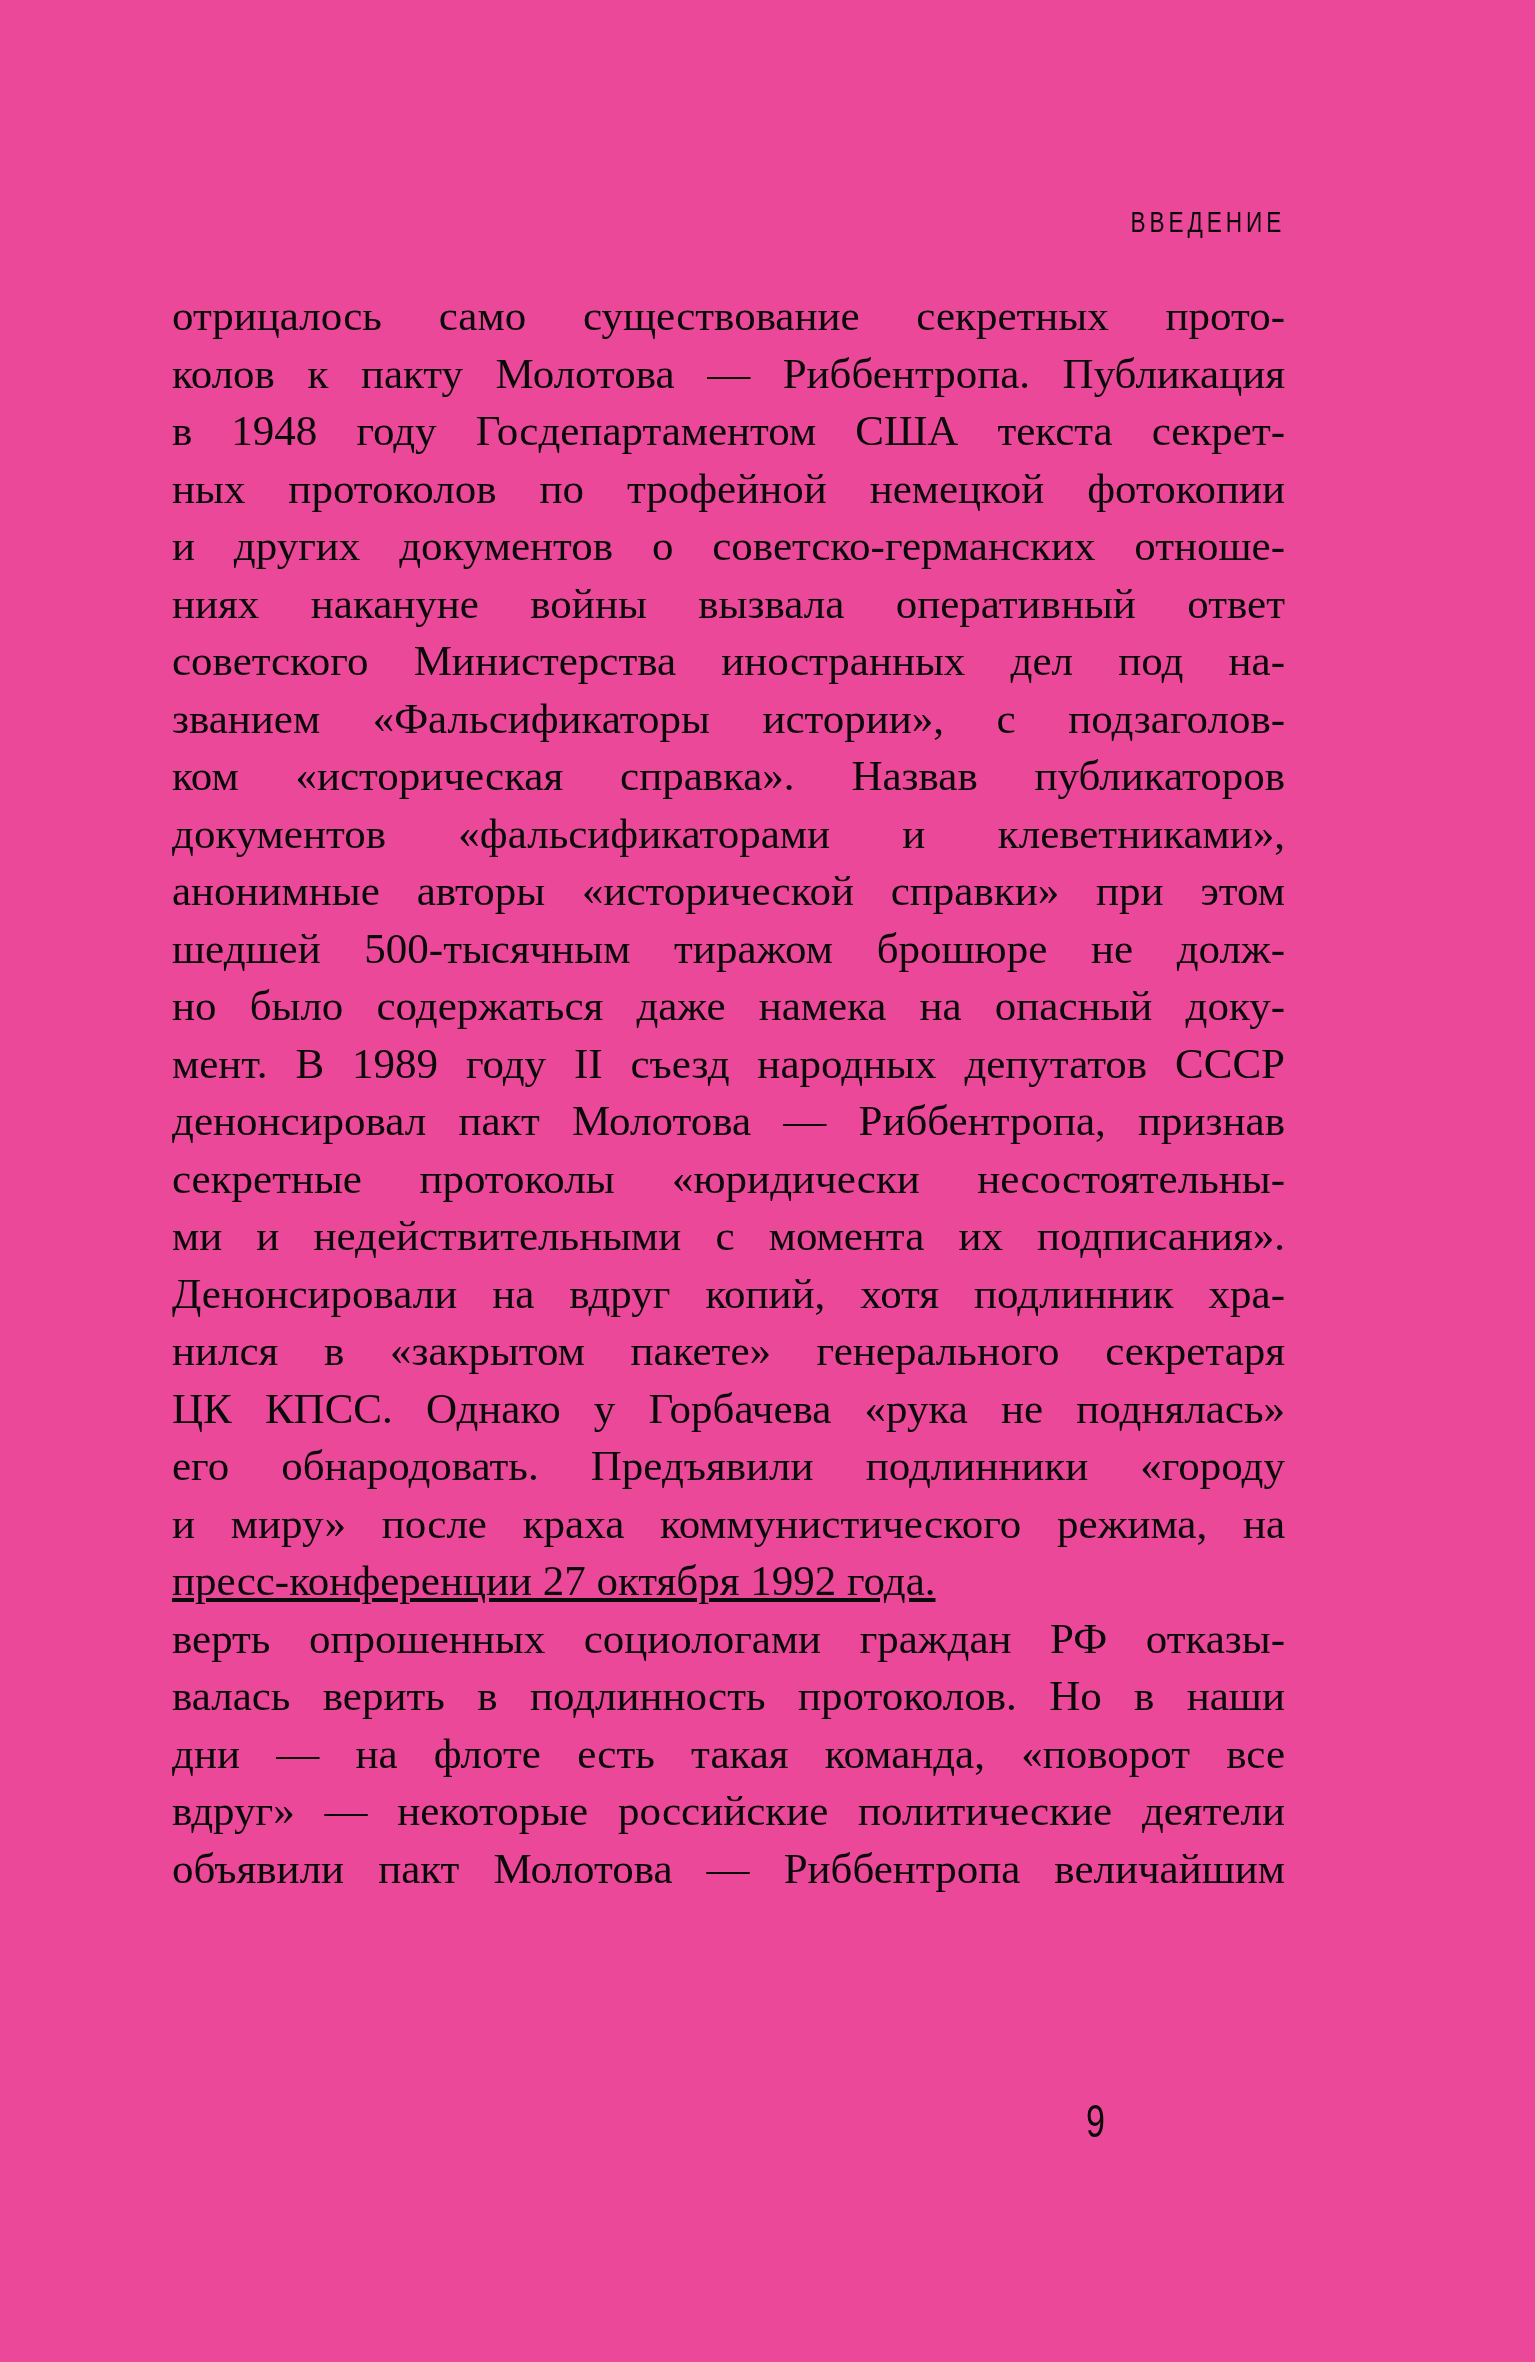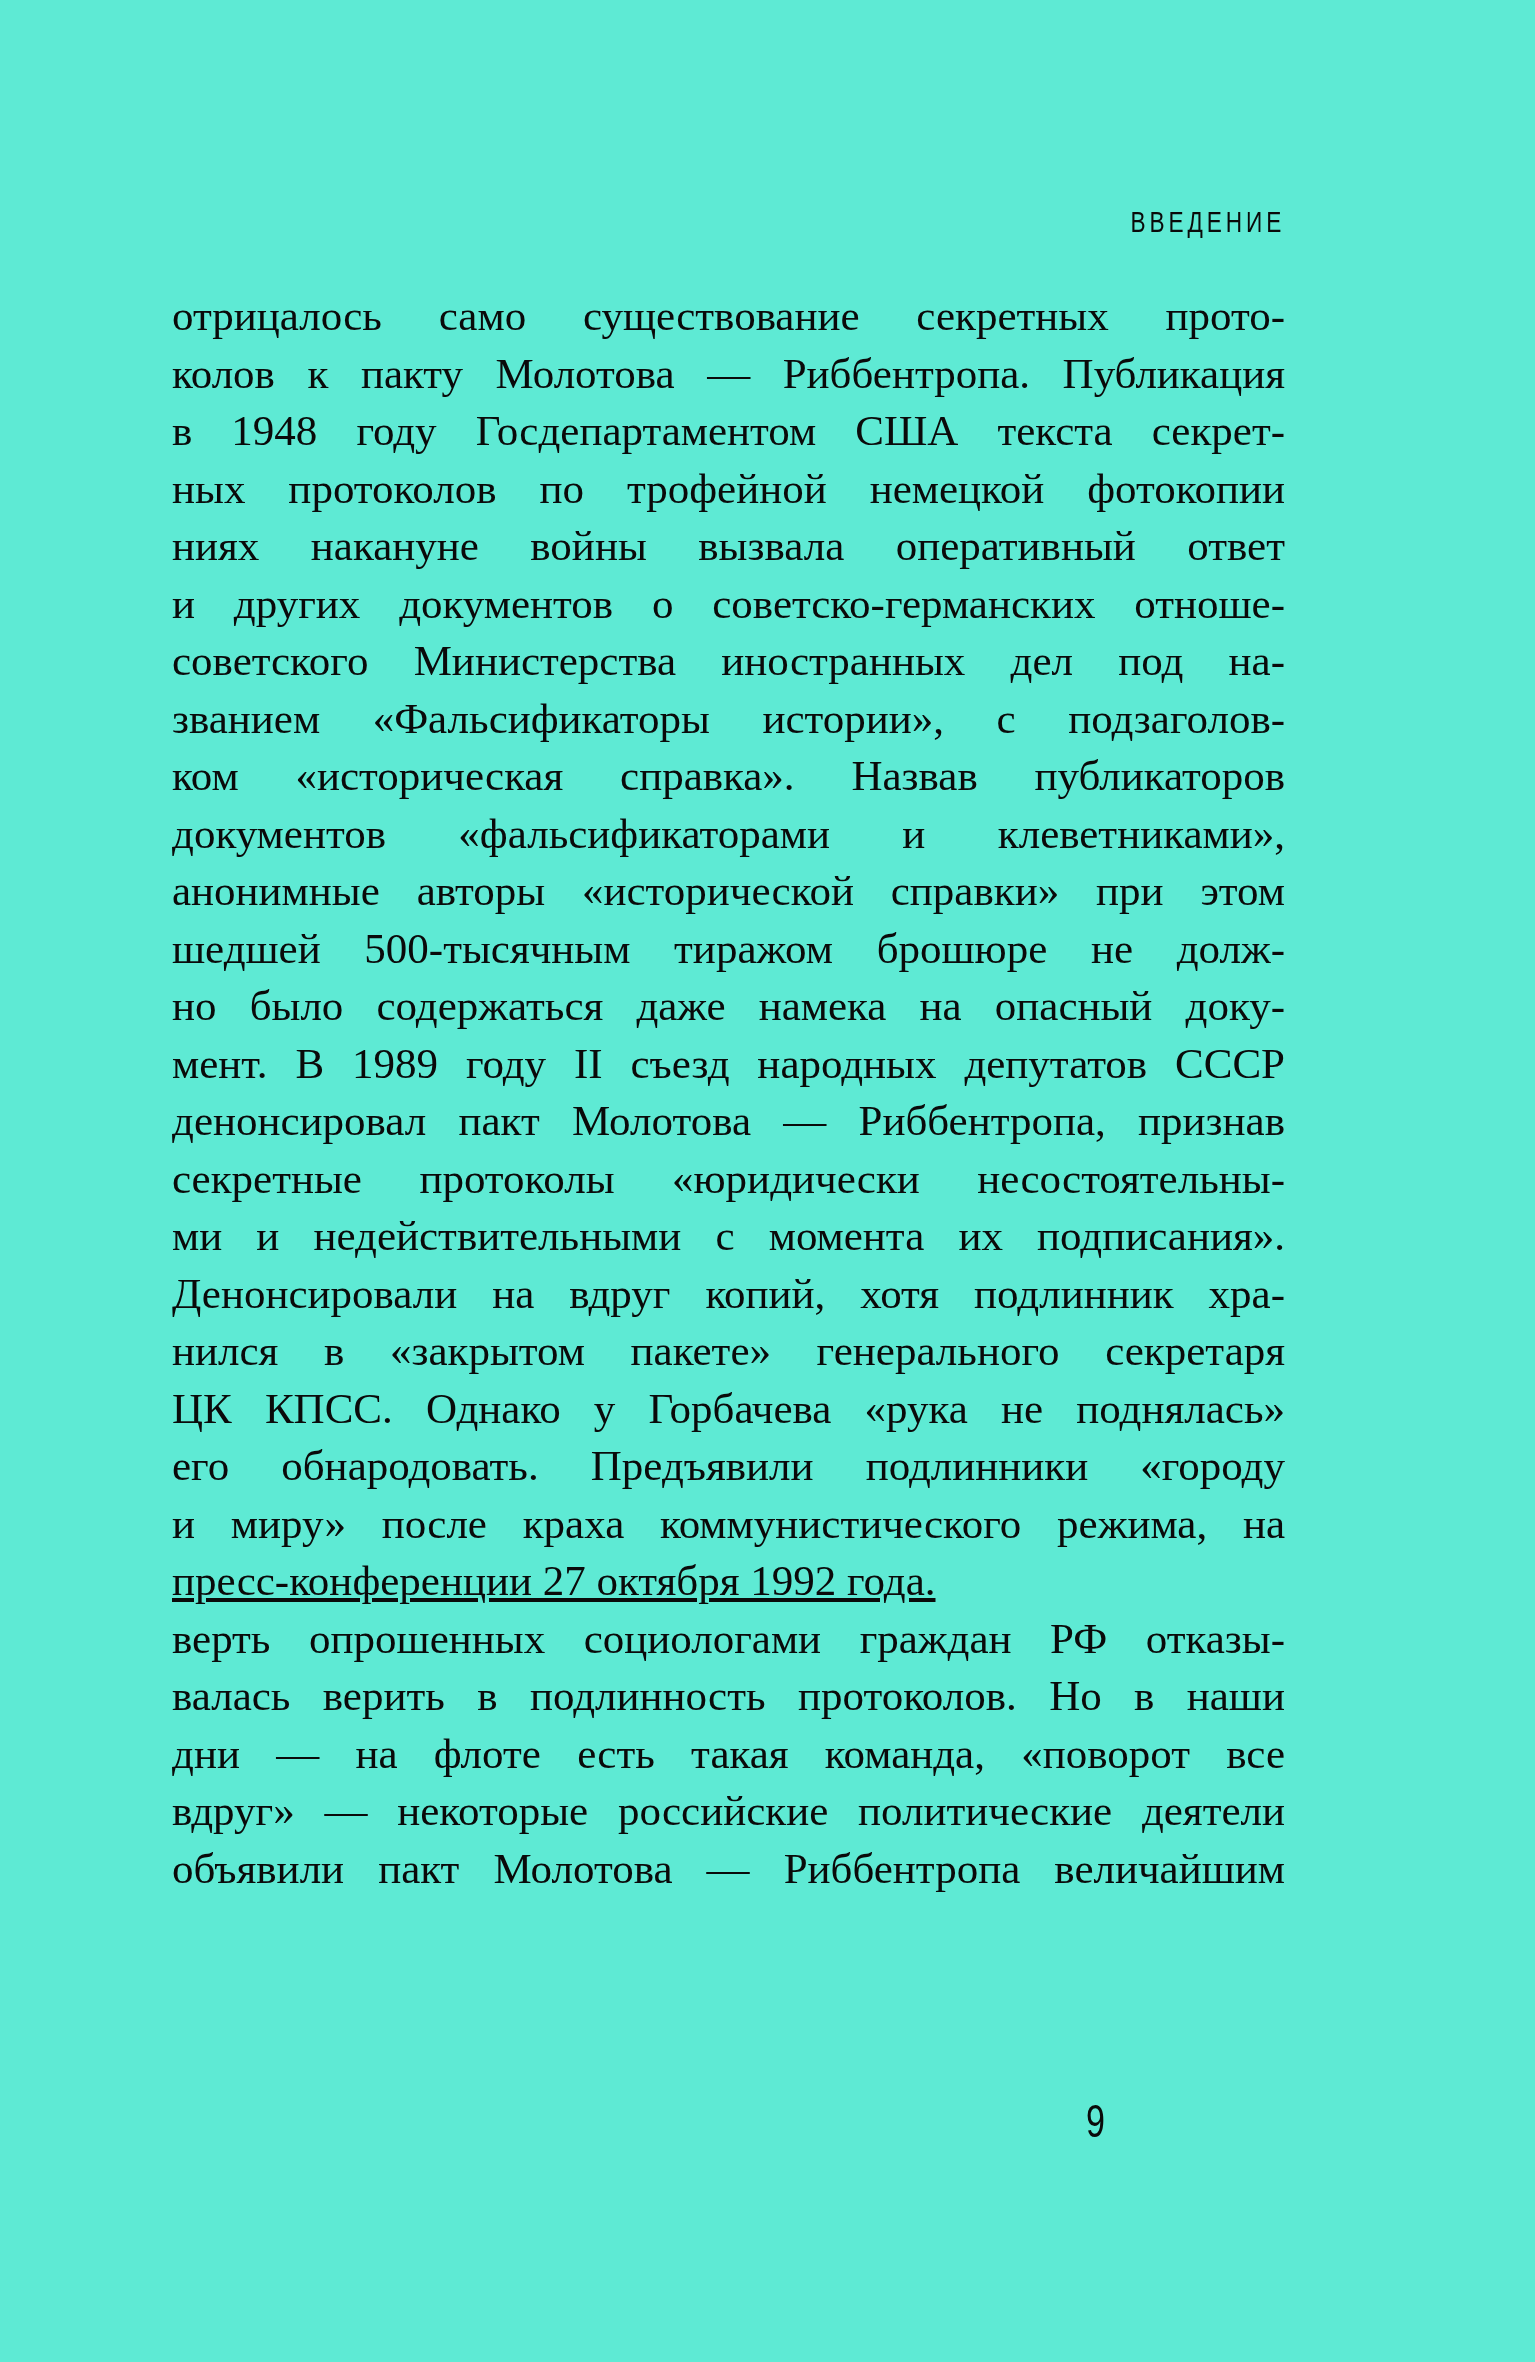--- a/index.html
+++ b/index.html
@@ -9,21 +9,21 @@
   body {
     width: 1535px;
     height: 2362px;
     background: #ffffff;
     position: relative;
     overflow: hidden;
   }
   .page {
     position: absolute;
     inset: 0;
-    background: #5eead4;
+    background: #ec4899;
   }
   .running-header {
     position: absolute;
     top: 206px;
     right: 250px;
     font-family: "Liberation Sans", sans-serif;
     font-size: 29px;
     font-weight: 500;
     letter-spacing: 5px;
     color: #0a0a0a;
@@ -70,22 +70,22 @@
 <body>
 
 <div class="page">
   <div class="running-header">ВВЕДЕНИЕ</div>
 
   <div class="text-block">
       <div class="line">отрицалось само существование секретных прото-</div>
       <div class="line">колов к пакту Молотова — Риббентропа. Публикация</div>
       <div class="line">в 1948 году Госдепартаментом США текста секрет-</div>
       <div class="line">ных протоколов по трофейной немецкой фотокопии</div>
+      <div class="line">и других документов о советско-германских отноше-</div>
       <div class="line">ниях накануне войны вызвала оперативный ответ</div>
-      <div class="line">и других документов о советско-германских отноше-</div>
       <div class="line">советского Министерства иностранных дел под на-</div>
       <div class="line">званием «Фальсификаторы истории», с подзаголов-</div>
       <div class="line">ком «историческая справка». Назвав публикаторов</div>
       <div class="line">документов «фальсификаторами и клеветниками»,</div>
       <div class="line">анонимные авторы «исторической справки» при этом</div>
       <div class="line">шедшей 500-тысячным тиражом брошюре не долж-</div>
       <div class="line">но было содержаться даже намека на опасный доку-</div>
       <div class="line">мент. В 1989 году II съезд народных депутатов СССР</div>
       <div class="line">денонсировал пакт Молотова — Риббентропа, признав</div>
       <div class="line">секретные протоколы «юридически несостоятельны-</div>

